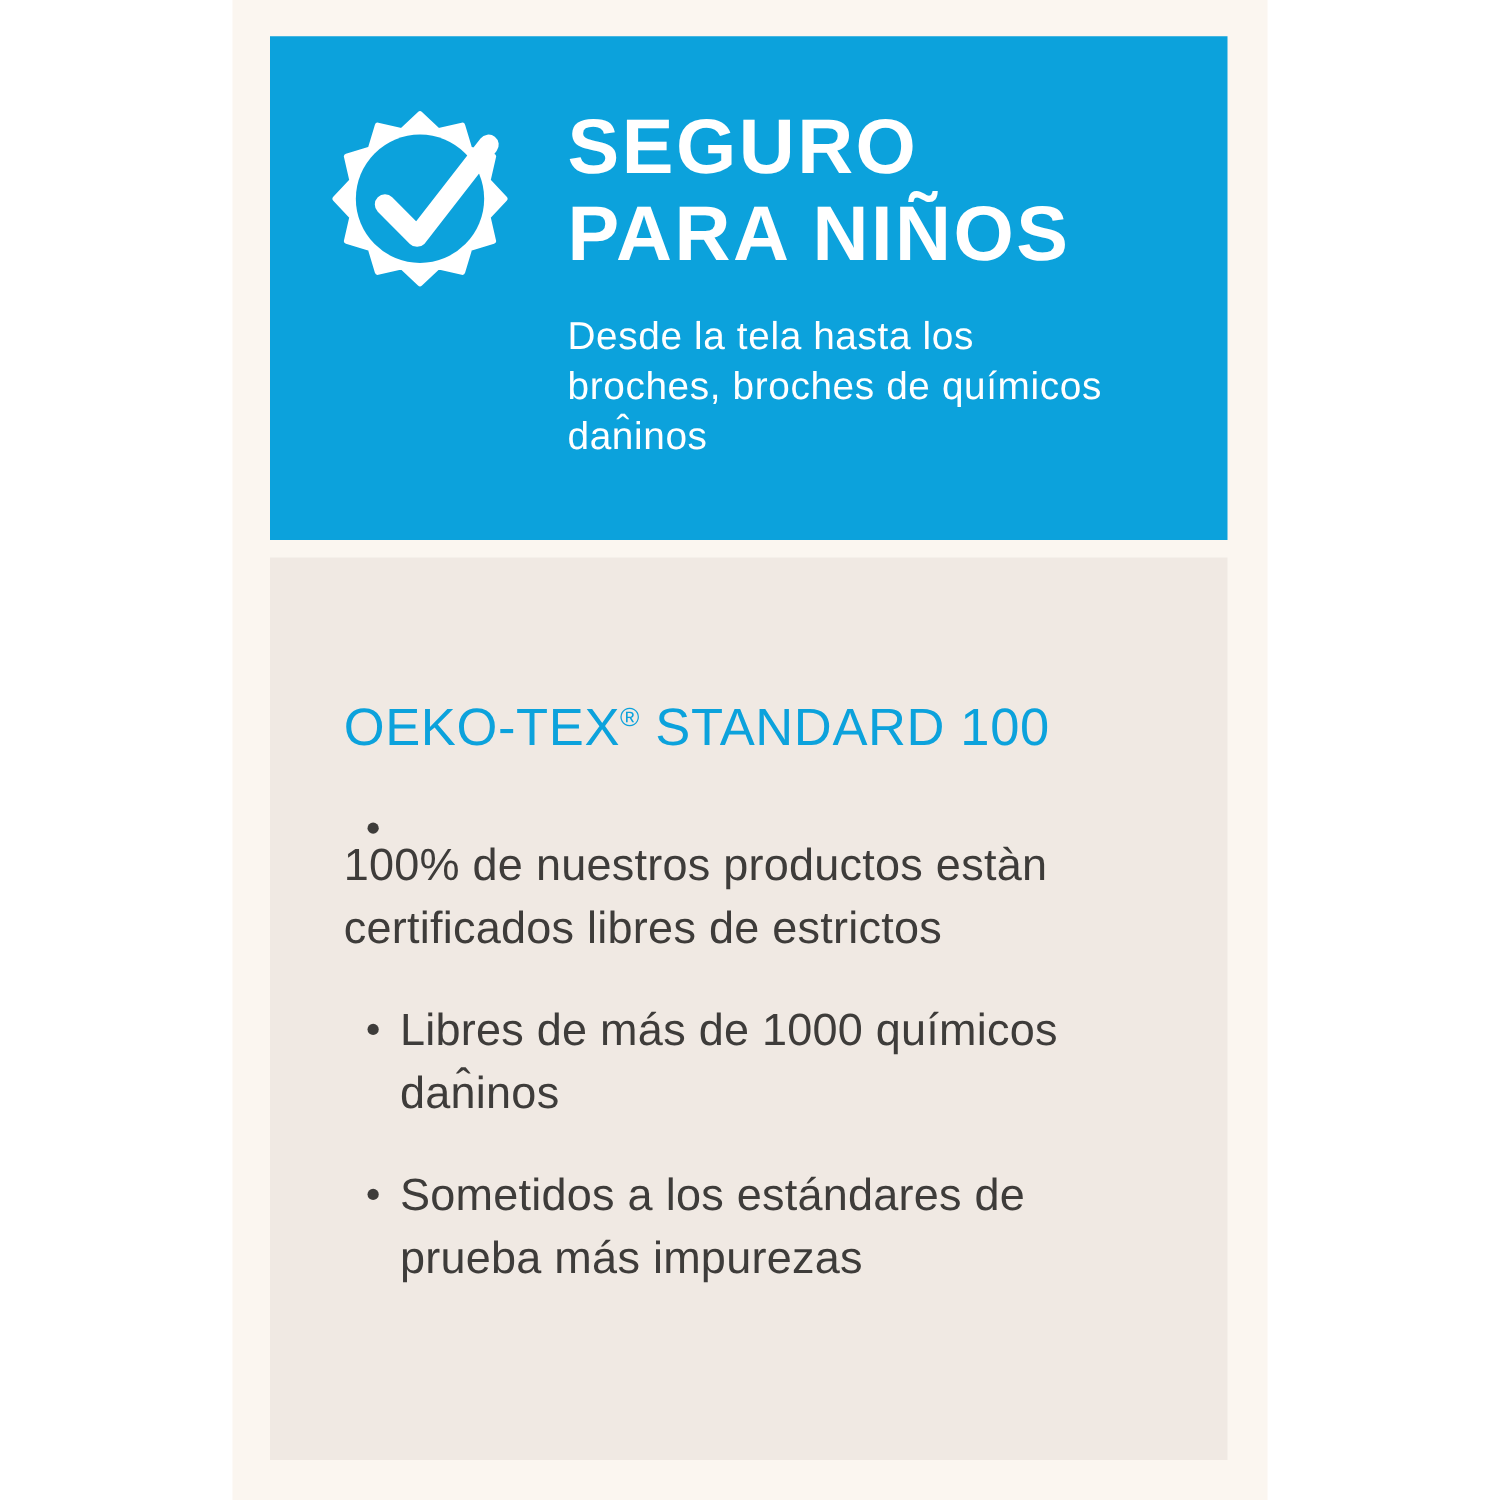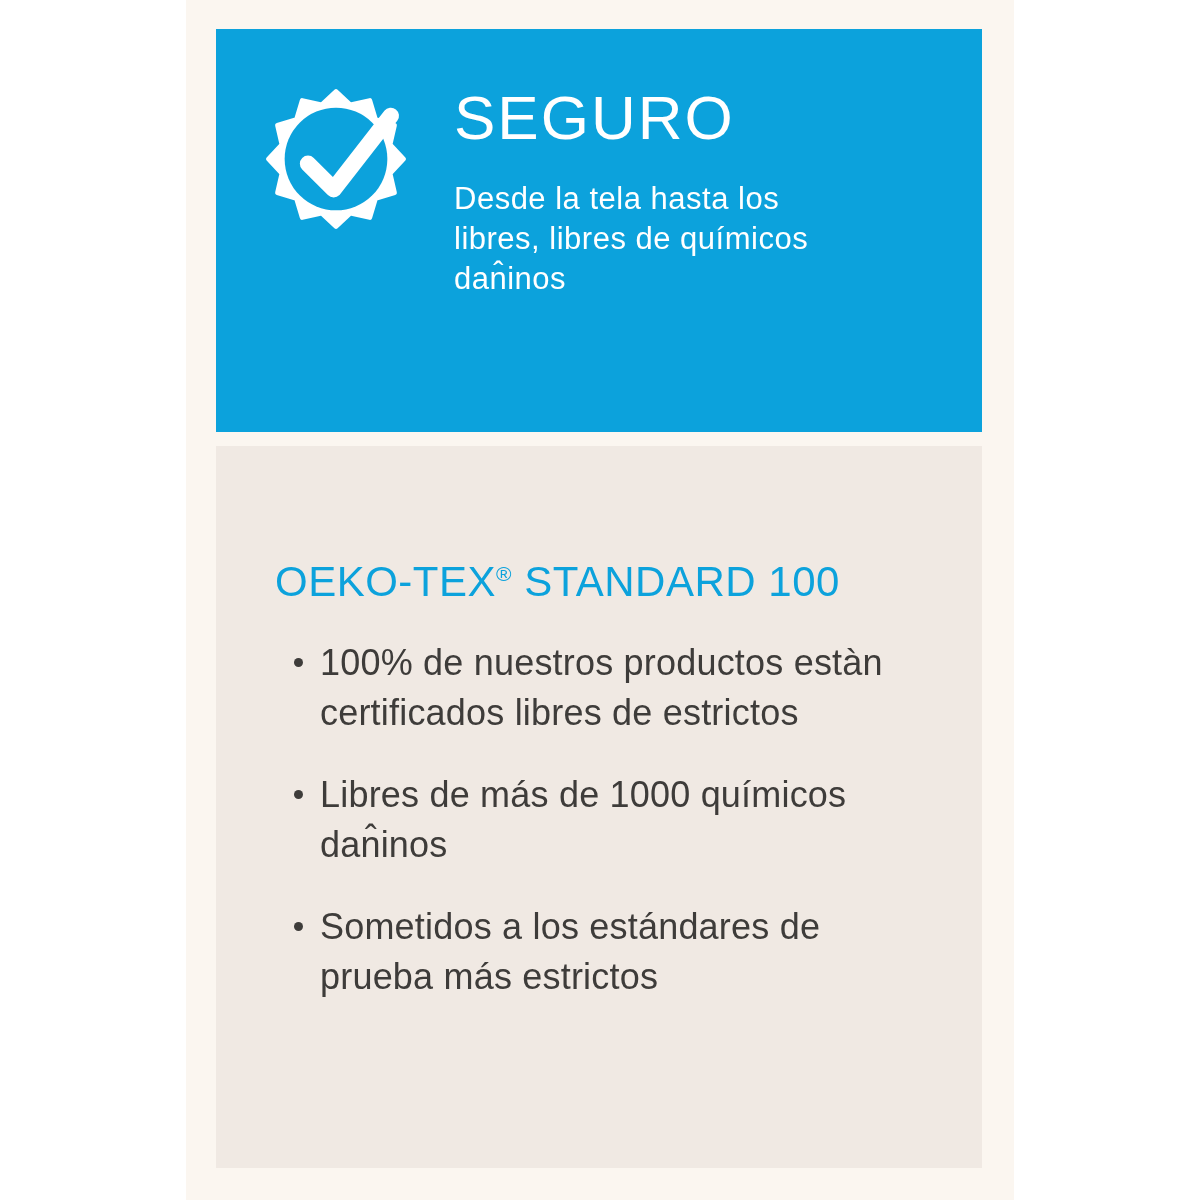--- a/index.html
+++ b/index.html
@@ -42,21 +42,21 @@
     width: 140px;
     height: 150px;
     margin-top: 2px;
   }
   .badge svg { overflow: visible; display: block; }
   .header-text { margin-left: 48px; margin-top: -4px; }
   .title-line {
     color: var(--white);
     font-size: 62px;
     line-height: 70px;
-    font-weight: normal;
+    font-weight: bold;
     letter-spacing: 2px;
     white-space: nowrap;
   }
   .subtitle { margin-top: 26px; }
   .subtitle-line {
     color: var(--white);
     font-size: 31px;
     line-height: 40px;
     font-weight: normal;
     letter-spacing: 0.5px;
@@ -86,21 +86,21 @@
   .bullet-list {
     list-style: none;
     margin: 32px 0 0 0;
     padding: 0;
   }
   .bullet-list li {
     display: flex;
     align-items: flex-start;
     margin-top: 32px;
   }
-  .bullet-list li:first-child { margin-top: 0; }
+  .bullet-list li:first-child { margin-top: 0; flex-direction: column; }
   .dot {
     flex: none;
     width: 9px;
     height: 9px;
     border-radius: 50%;
     background: var(--text);
     margin: 20px 17px 0 19px;
   }
   .bullet-lines {
     color: var(--text);
@@ -120,24 +120,25 @@
       <span class="badge">
         <svg viewBox="0 0 120 120" width="140" height="140" xmlns="http://www.w3.org/2000/svg">
           <path d="M118,60 106.4,72.4 110.2,89 93.9,93.9 89,110.2 72.4,106.4 60,118 47.6,106.4 31,110.2 26.1,93.9 9.8,89 13.6,72.4 2,60 13.6,47.6 9.8,31 26.1,26.1 31,9.8 47.6,13.6 60,2 72.4,13.6 89,9.8 93.9,26.1 110.2,31 106.4,47.6 Z" fill="#ffffff" stroke="#ffffff" stroke-width="4" stroke-linejoin="round"></path>
           <circle cx="60" cy="60" r="44" fill="#0ca2dc"></circle>
           <path d="M36,64 58,86 107,23" fill="none" stroke="#ffffff" stroke-width="14" stroke-linecap="round" stroke-linejoin="round"></path>
         </svg>
       </span>
       <div class="header-text">
         <h1 style="margin:0">
           <div class="title-line">SEGURO</div>
+          <div class="title-line">PARA NIÑOS</div>
         </h1>
         <div class="subtitle">
           <div class="subtitle-line">Desde la tela hasta los</div>
-          <div class="subtitle-line">libres, libres de químicos</div>
+          <div class="subtitle-line">broches, broches de químicos</div>
           <div class="subtitle-line">dan̂inos</div>
         </div>
       </div>
     </div>
   </header>
 
   <section class="details-panel">
     <h2 class="section-heading">
       <span>OEKO-TEX</span><sup>®</sup><span> STANDARD 100</span>
     </h2>
@@ -153,19 +154,19 @@
         <span class="dot"></span>
         <div class="bullet-lines">
           <div class="bullet-line">Libres de más de 1000 químicos</div>
           <div class="bullet-line">dan̂inos</div>
         </div>
       </li>
       <li>
         <span class="dot"></span>
         <div class="bullet-lines">
           <div class="bullet-line">Sometidos a los estándares de</div>
-          <div class="bullet-line">prueba más estrictos</div>
+          <div class="bullet-line">prueba más impurezas</div>
         </div>
       </li>
     </ul>
   </section>
 
 </div>
 
 </body></html>

